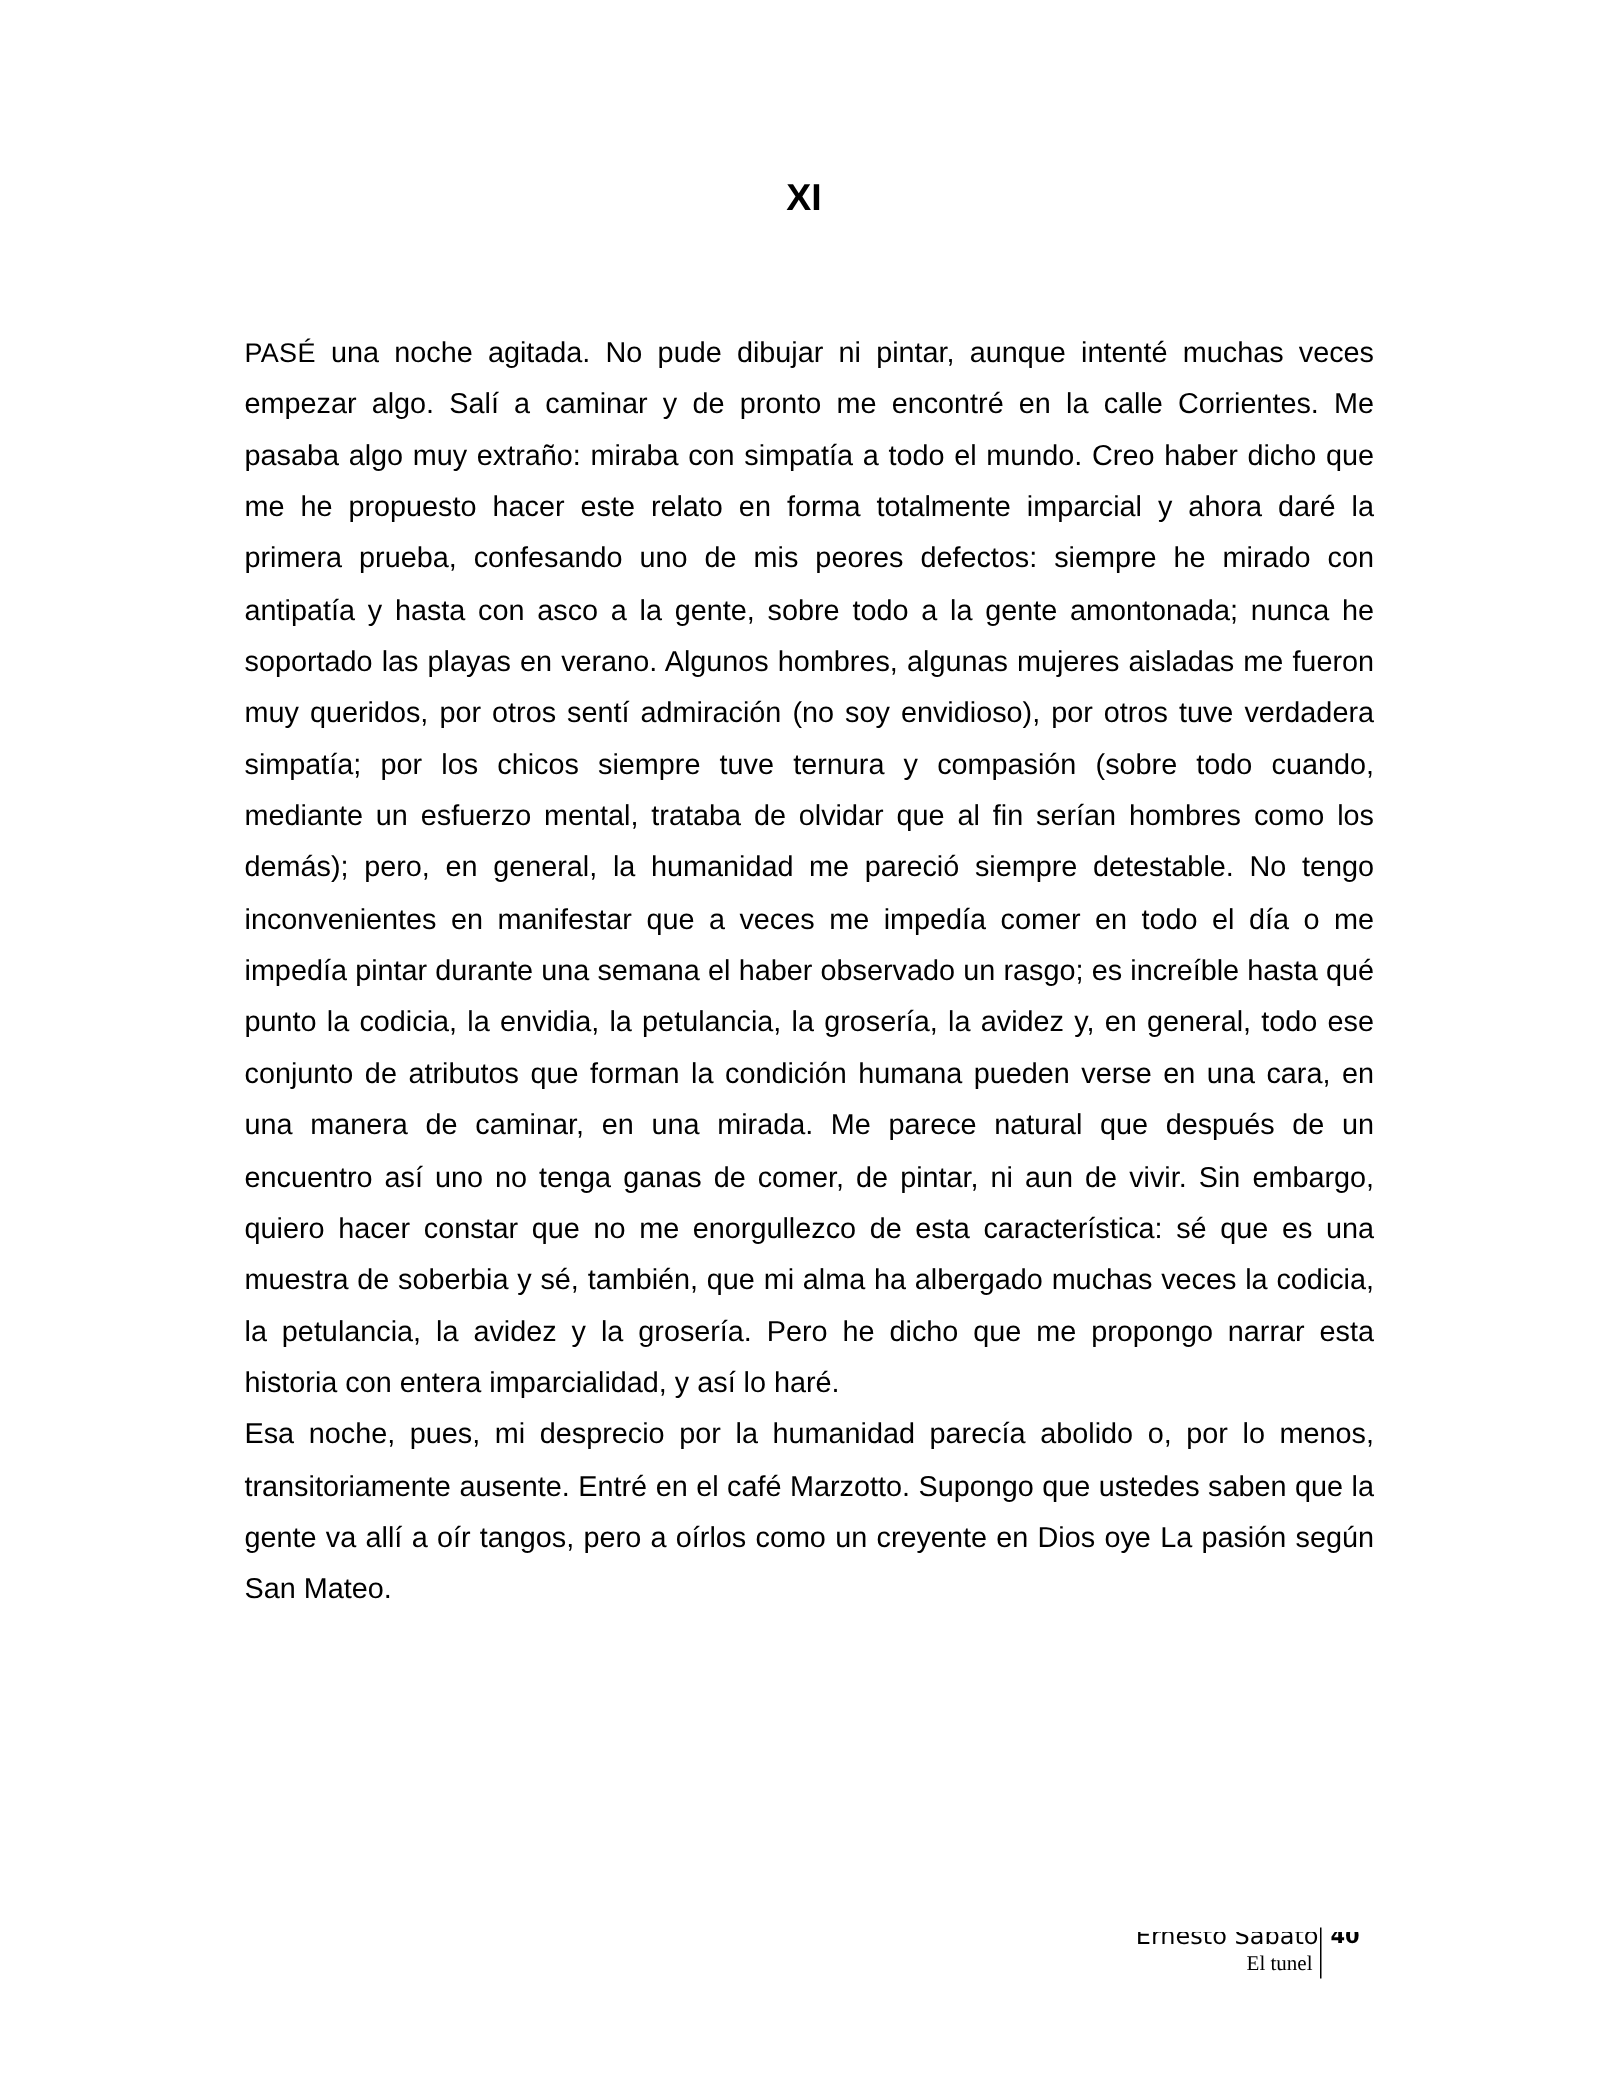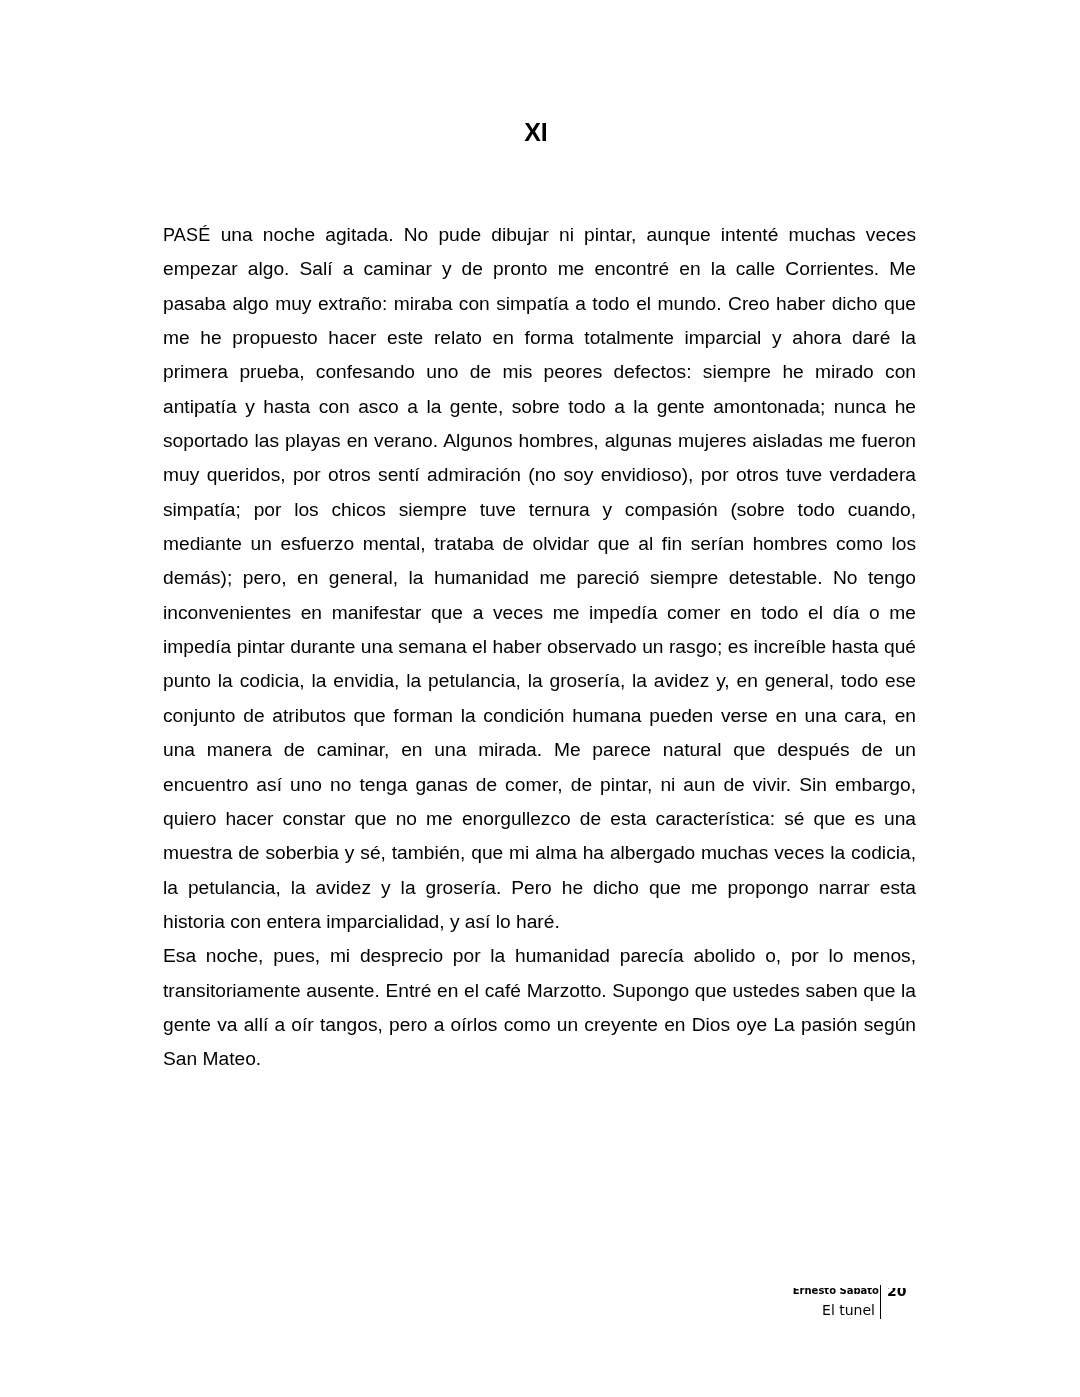--- a/index.html
+++ b/index.html
@@ -14,25 +14,25 @@
     text-align: justify;
   }
   .body-text p { margin: 0; }
   .smallcaps { font-size: 18px; letter-spacing: 0.2px; }
   .it { }
   .footer {
     position: absolute; top: 1282px; left: 700px; width: 182px;
     font-family: "DejaVu Sans", sans-serif;
   }
   .footer-author {
-    position: absolute; right: 3px; top: 0; font-weight: bold; font-size: 10px; line-height: 18px;
+    position: absolute; right: 3px; top: 0; font-weight: normal; font-size: 16px; line-height: 18px;
     white-space: nowrap; clip-path: inset(6px 0 0 0);
   }
   .footer-book {
-    position: absolute; right: 7px; top: 19px; font-size: 14px; line-height: 18px; white-space: nowrap;
+    position: absolute; right: 7px; top: 19px; font-size: 14px; line-height: 18px; white-space: nowrap; font-family: Liberation Serif, serif;
   }
   .footer-rule {
     position: absolute; left: 880px; top: 1285px; width: 1px; height: 34px; background: #000;
   }
   .footer-page {
     position: absolute; left: 887px; top: 1282px; font-family: "DejaVu Sans", sans-serif;
     font-weight: bold; font-size: 14px; line-height: 18px; clip-path: inset(6px 0 0 0);
   }
 </style>
 </head>
@@ -43,13 +43,13 @@
 <div class="body-text">
   <p><span class="smallcaps">PASÉ</span><span> una noche agitada. No pude dibujar ni pintar, aunque intenté muchas veces empezar algo. Salí a caminar y de pronto me encontré en la calle Corrientes. Me pasaba algo muy extraño: miraba con simpatía a todo el mundo. Creo haber dicho que me he propuesto hacer este relato en forma totalmente imparcial y ahora daré la primera prueba, confesando uno de mis peores defectos: siempre he mirado con antipatía y hasta con asco a la gente, sobre todo a la gente amontonada; nunca he soportado las playas en verano. Algunos hombres, algunas mujeres aisladas me fueron muy queridos, por otros sentí admiración (no soy envidioso), por otros tuve verdadera simpatía; por los chicos siempre tuve ternura y compasión (sobre todo cuando, mediante un esfuerzo mental, trataba de olvidar que al fin serían hombres como los demás); pero, </span><span class="it">en general,</span><span> la humanidad me pareció siempre detestable. No tengo inconvenientes en manifestar que a veces me impedía comer en todo el día o me impedía pintar durante una semana el haber observado un rasgo; es increíble hasta qué punto la codicia, la envidia, la petulancia, la grosería, la avidez y, en general, todo ese conjunto de atributos que forman la condición humana pueden verse en una cara, en una manera de caminar, en una mirada. Me parece natural que después de un encuentro así uno no tenga ganas de comer, de pintar, ni aun de vivir. Sin embargo, quiero hacer constar que no me enorgullezco de esta característica: sé que es una muestra de soberbia y sé, también, que mi alma ha albergado muchas veces la codicia, la petulancia, la avidez y la grosería. Pero he dicho que me propongo narrar esta historia con entera imparcialidad, y así lo haré.</span></p>
   <p><span>Esa noche, pues, mi desprecio por la humanidad parecía abolido o, por lo menos, transitoriamente ausente. Entré en el café Marzotto. Supongo que ustedes saben que la gente va allí a oír tangos, pero a oírlos como un creyente en Dios oye </span><span class="it">La pasión según San Mateo</span><span>.</span></p>
 </div>
 
 <div class="footer">
   <span class="footer-author">Ernesto Sabato</span>
   <span class="footer-book">El tunel</span>
 </div>
 <div class="footer-rule"></div>
-<span class="footer-page">20</span>
+<span class="footer-page">40</span>
 
 </body></html>

